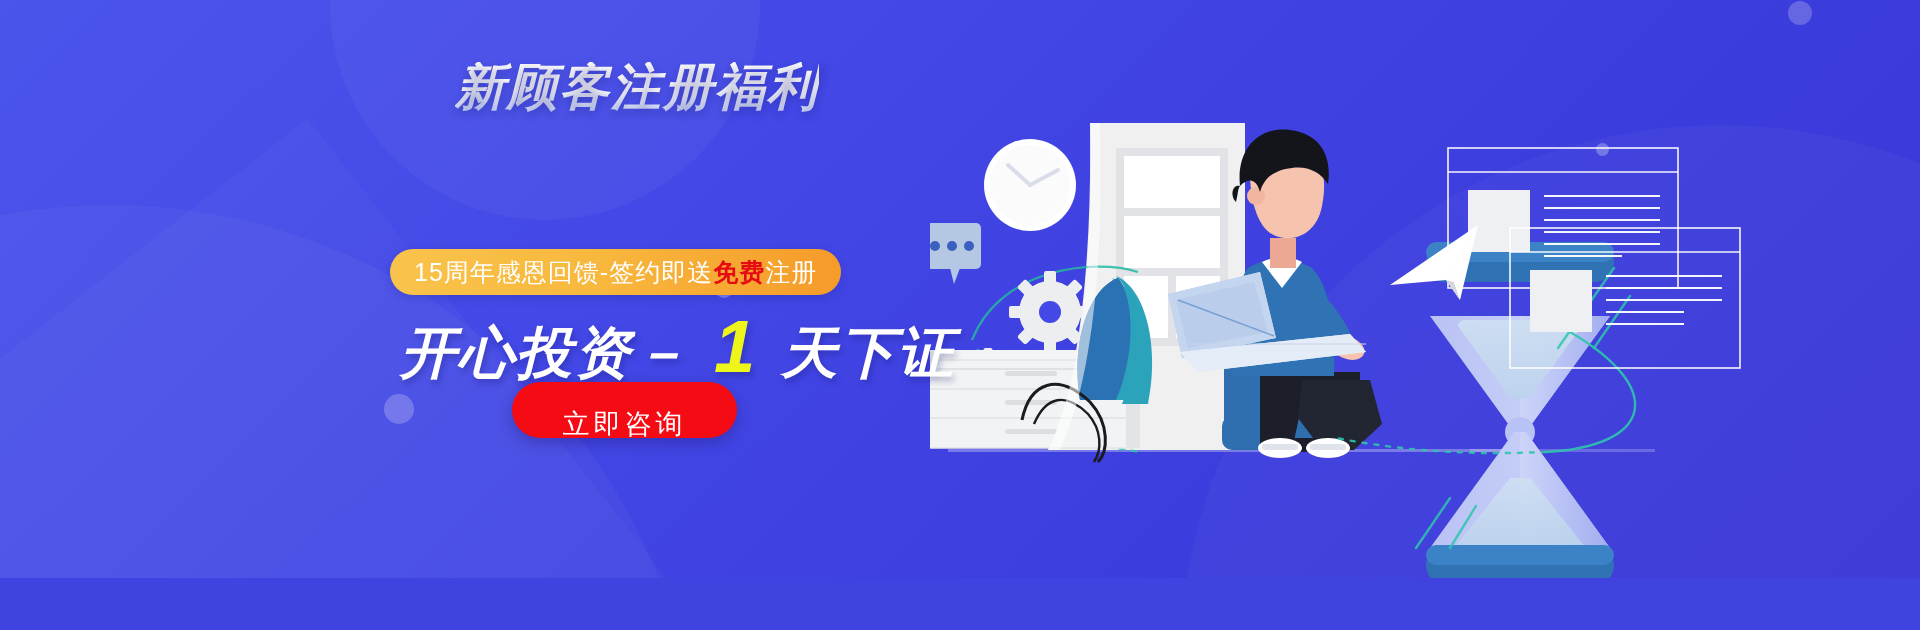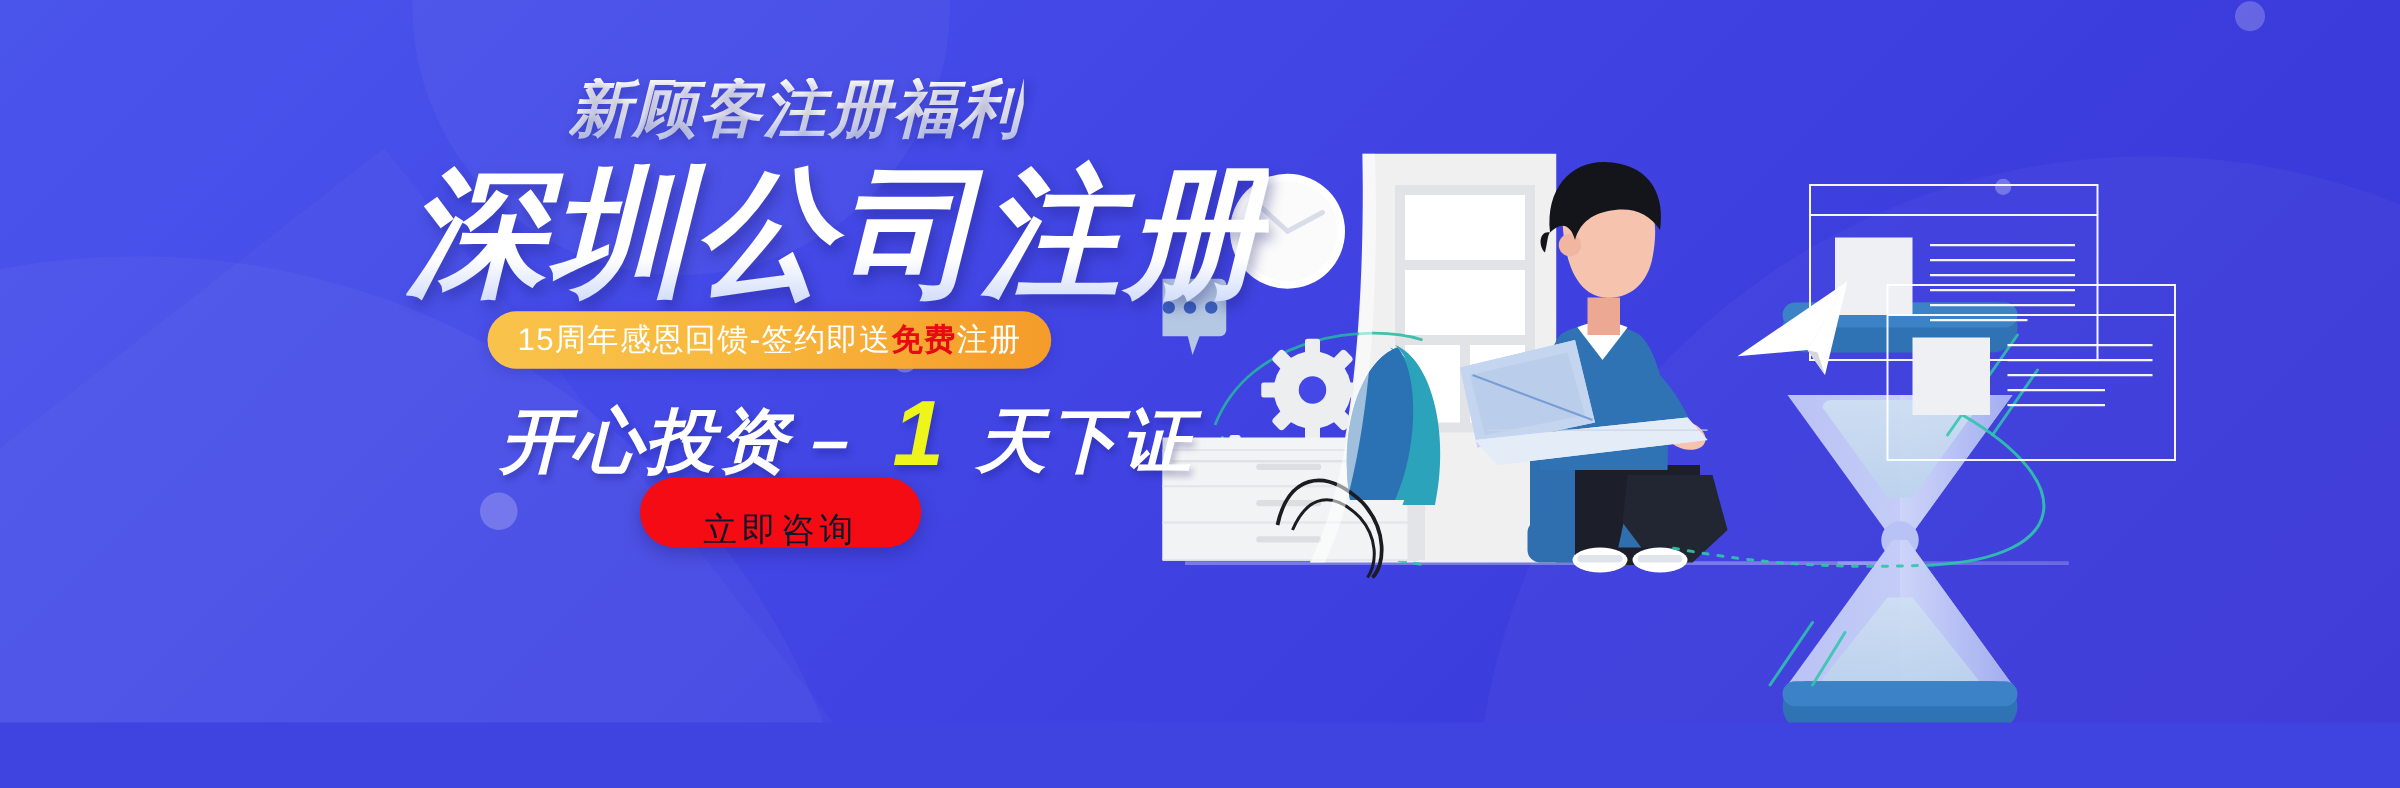--- a/index.html
+++ b/index.html
@@ -104,21 +104,21 @@
 
   .cta {
     position:absolute; left:512px; top:382px;
     width:225px; height:56px;
     display:flex; align-items:center; justify-content:center;
     border-radius:28px;
     background:#f40b13;
     box-shadow:0 5px 14px rgba(25,16,90,0.30);
     cursor:pointer;
   }
-  .cta-text { font-size:27px; color:#0f172a; letter-spacing:4px; line-height:1;margin-top:28px; }
+  .cta-text { font-size:27px; color:#ffffff; letter-spacing:4px; line-height:1;margin-top:28px; }
 
   
   .illus { position:absolute; left:930px; top:0; width:990px; height:630px; z-index:5; }
   .illus svg { display:block; width:990px; height:630px; }
 </style>
 </head>
 <body>
 
 <div id="banner">
 
@@ -338,21 +338,20 @@
       </g>
 
       <path d="M760 480 C820 420 860 330 866 230" fill="none" stroke="#ffffff" stroke-width="0" opacity="0"></path>
     </svg>
   </div>
 
   <div class="copy">
 
     <div class="eyebrow">新顾客注册福利</div>
 
-    <h1 class="headline">深圳公司注册</h1>
 
     <div class="pill">
       <span class="pill-text"><span>15周年感恩回馈-签约即送</span><span class="free">免费</span><span>注册</span></span>
     </div>
 
     <div class="tagline">
       <span>开心投资－</span>
       <span class="num">1</span>
       <span>天下证</span>
     </div>

